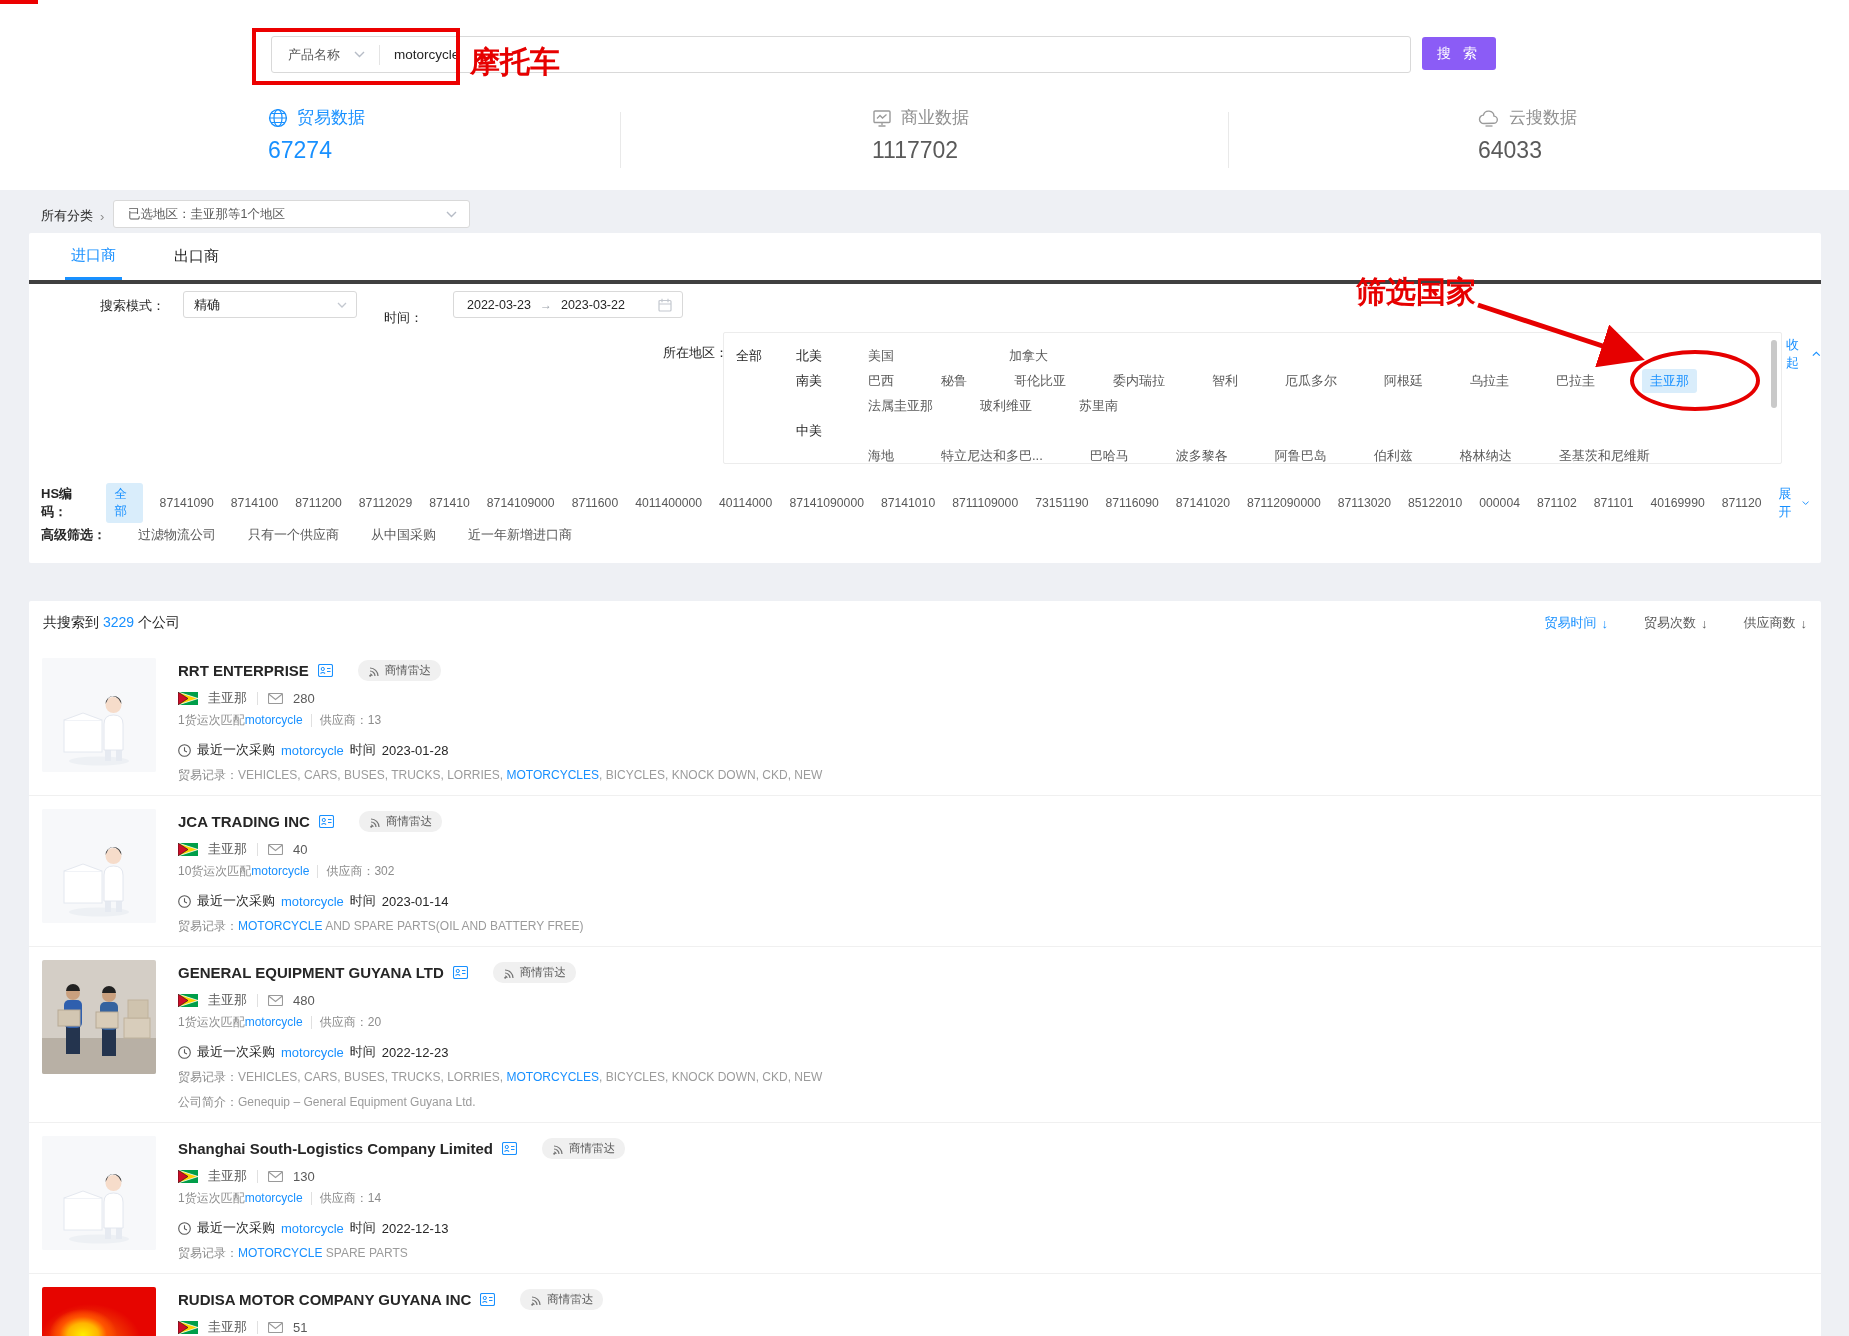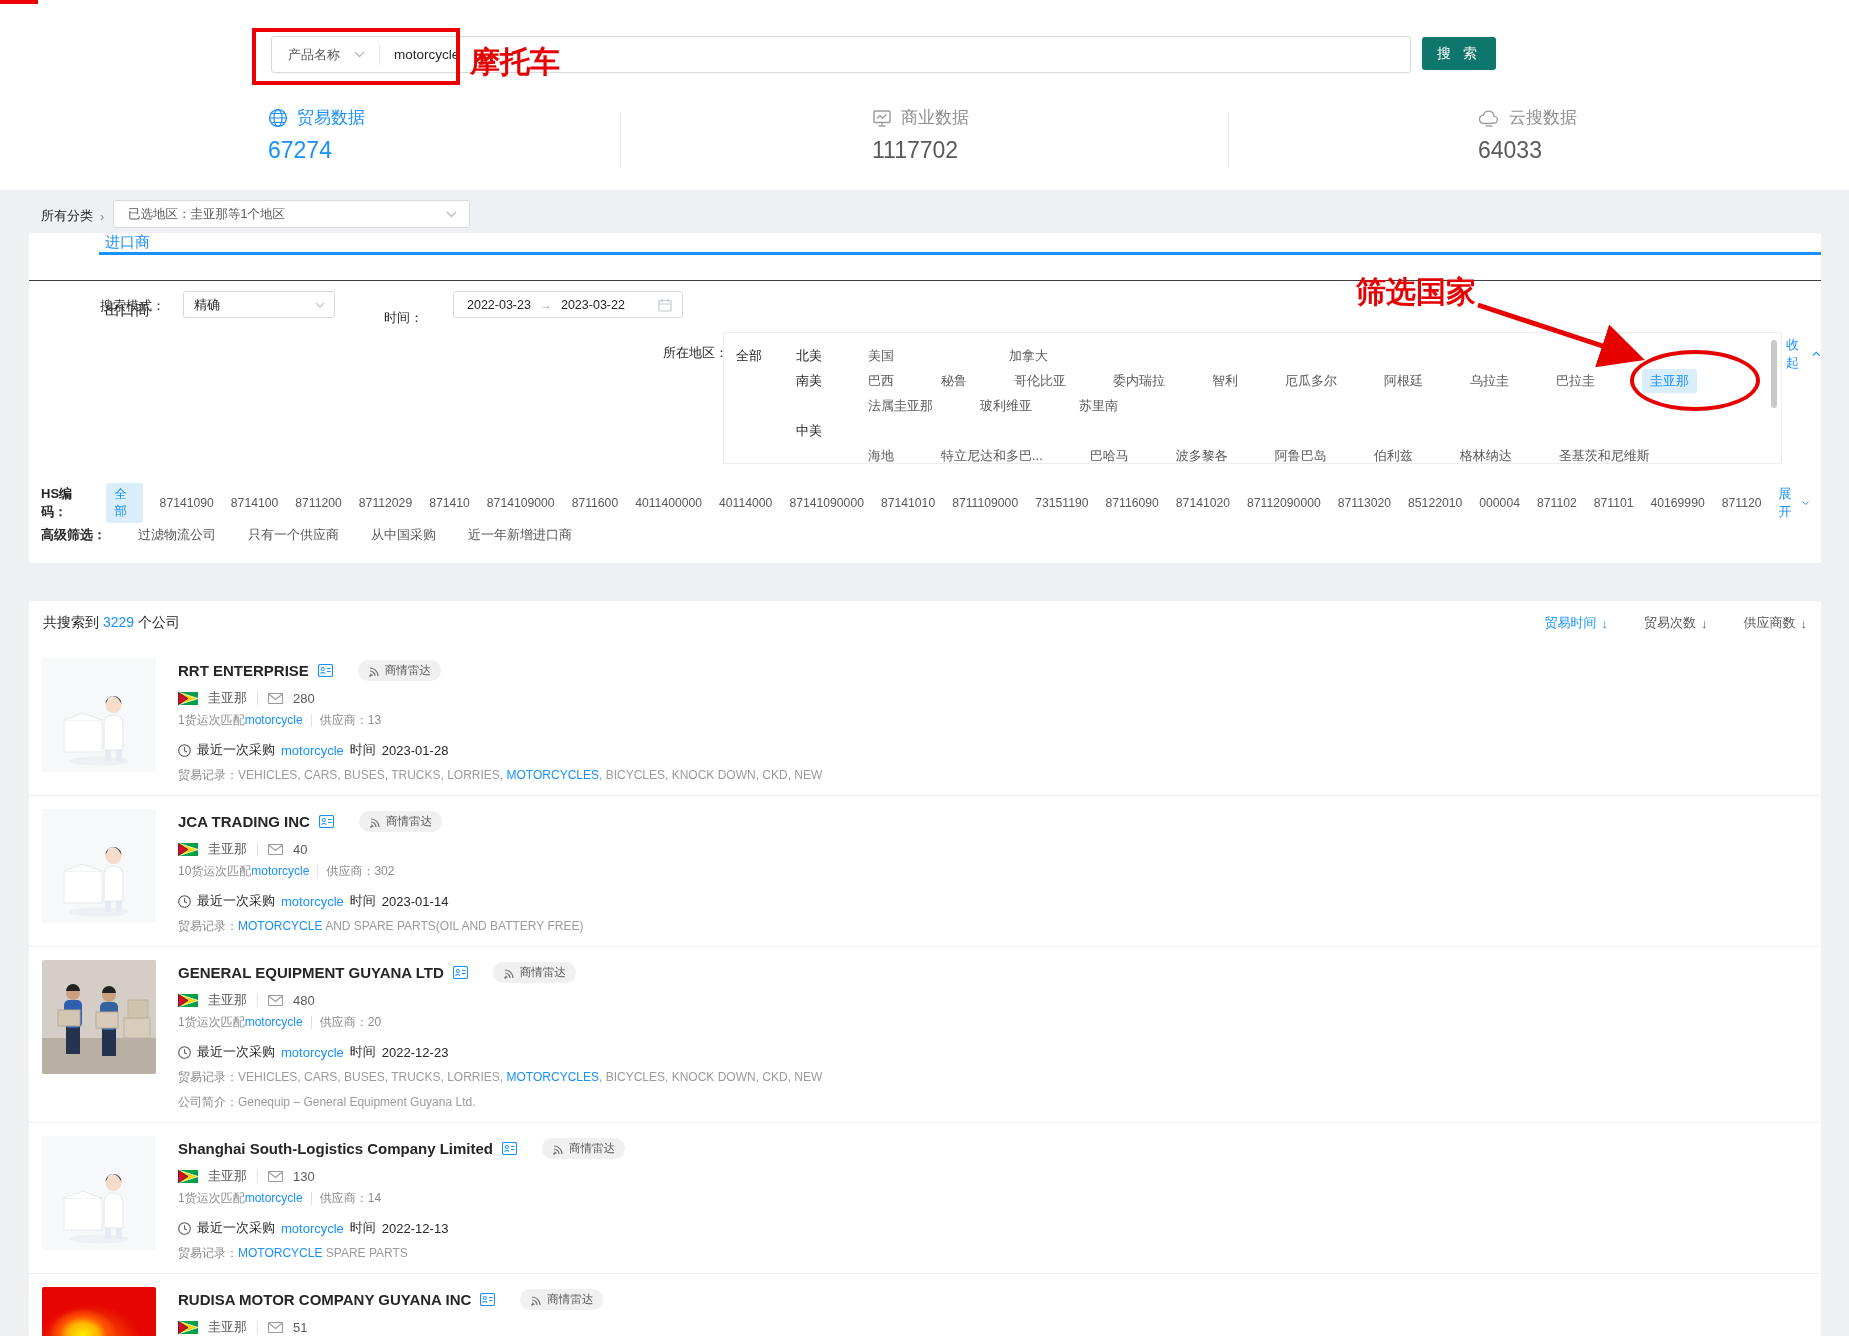--- a/index.html
+++ b/index.html
@@ -10,45 +10,45 @@
   }
   svg{display:block;}
 
   
   .topband{position:absolute;left:0;top:0;width:1849px;height:190px;background:#fff;}
   .searchbox{position:absolute;left:271px;top:36px;width:1140px;height:37px;border:1px solid #d9d9d9;
     border-radius:3px;background:#fff;display:flex;align-items:center;box-sizing:border-box;}
   .sfield{display:flex;align-items:center;gap:14px;padding:0 14px 0 16px;font-size:13px;color:#595959;cursor:pointer;}
   .vline{width:1px;height:20px;background:#e4e4e4;}
   .svalue{padding-left:14px;font-size:13.5px;color:#262626;}
-  .search-btn{position:absolute;left:1422px;top:37px;width:74px;height:33px;background:#0f766e;color:#fff;
+  .search-btn{position:absolute;left:1422px;top:37px;width:74px;height:33px;background:#8b5cf6;color:#fff;
     font-size:14px;letter-spacing:4px;border:none;border-radius:3px;display:flex;align-items:center;justify-content:center;cursor:pointer;}
 
   .stat{position:absolute;top:106px;}
   .stat-line{display:flex;align-items:center;gap:9px;font-size:17px;}
   .stat-val{font-size:23px;margin-top:8px;}
   .stat-blue .stat-line{color:#1890ff;}
   .stat-blue .stat-val{color:#1890ff;}
   .stat-gray .stat-line{color:#8f8f8f;}
   .stat-gray .stat-val{color:#5a5a5a;}
   .sdiv{position:absolute;top:112px;width:1px;height:56px;background:#e9e9e9;}
 
   
   .crumb{position:absolute;left:41px;top:207px;font-size:13px;color:#262626;display:flex;gap:7px;align-items:center;}
   .rselect{position:absolute;left:113px;top:200px;width:357px;height:28px;box-sizing:border-box;background:#fff;
     border:1px solid #d9d9d9;border-radius:3px;display:flex;align-items:center;justify-content:space-between;
     padding:0 12px 0 14px;font-size:12.5px;color:#595959;cursor:pointer;}
 
   
   .panel1{position:absolute;left:29px;top:233px;width:1792px;height:330px;background:#fff;border-radius:2px;}
-  .tabs{height:47px;border-bottom:1px solid #404040;display:flex;padding-left:70px;gap:46px;flex-direction:column;}
+  .tabs{height:47px;border-bottom:4px solid #404040;display:flex;padding-left:36px;gap:46px;}
   .tab{font-size:15px;color:#262626;display:flex;align-items:center;padding:0 6px;cursor:pointer;box-sizing:border-box;}
   .tab.active{color:#1890ff;border-bottom:3px solid #1890ff;}
   .flabel{position:absolute;font-size:13px;color:#262626;}
-  .sel-mode{position:absolute;left:154px;top:58px;width:152px;height:27px;box-sizing:border-box;border:1px solid #d9d9d9;
+  .sel-mode{position:absolute;left:154px;top:58px;width:174px;height:27px;box-sizing:border-box;border:1px solid #d9d9d9;
     border-radius:3px;display:flex;align-items:center;justify-content:space-between;padding:0 9px 0 10px;font-size:13px;color:#262626;cursor:pointer;}
   .datebox{position:absolute;left:424px;top:58px;width:230px;height:27px;box-sizing:border-box;border:1px solid #d9d9d9;
     border-radius:3px;display:flex;align-items:center;gap:9px;padding:0 10px 0 13px;font-size:12.5px;color:#262626;cursor:pointer;}
   .d-arrow{color:#9aa0a8;font-size:12px;}
 
   .rbox{position:absolute;left:694px;top:99px;width:1059px;height:132px;box-sizing:border-box;border:1px solid #ececec;
     border-radius:2px;padding:10px 0 0 12px;overflow:hidden;}
   .r-row{display:flex;align-items:center;height:25px;font-size:13px;}
   .r-all{width:60px;color:#262626;cursor:pointer;}
   .r-group{width:72px;color:#262626;cursor:pointer;}

